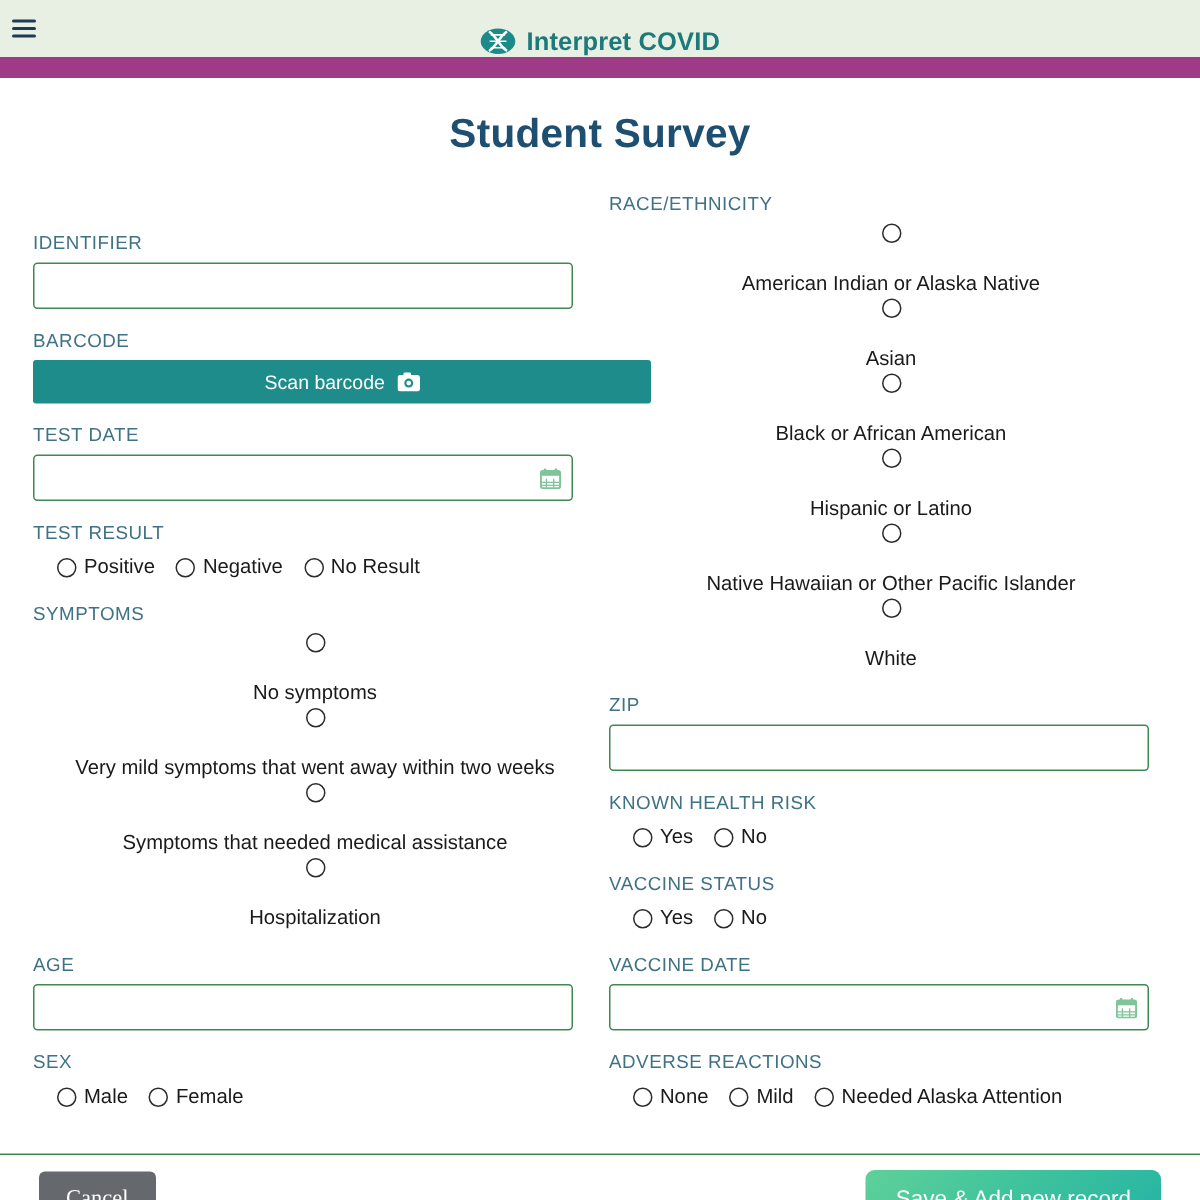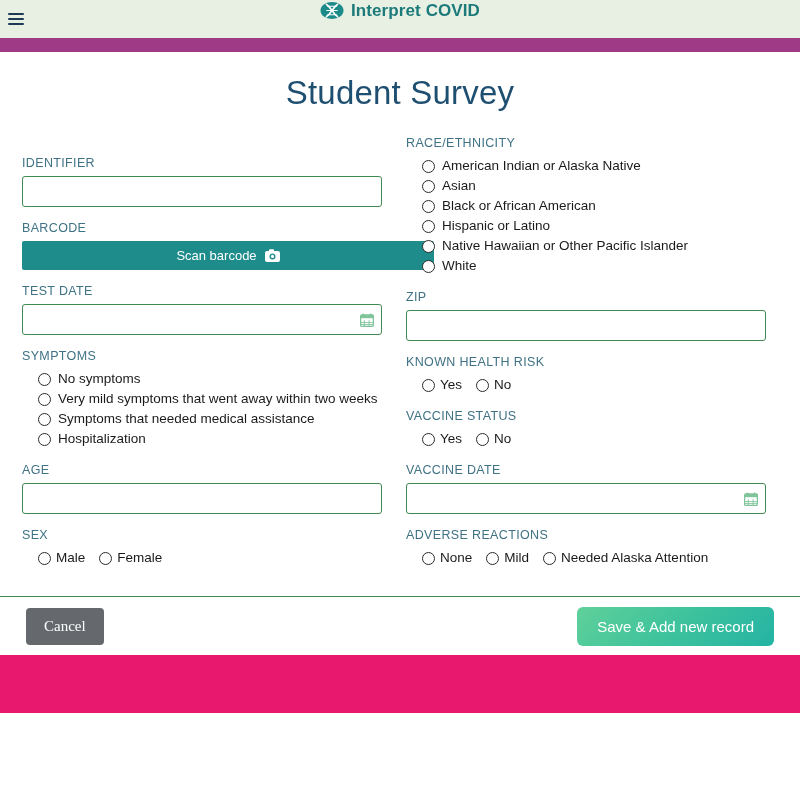--- a/index.html
+++ b/index.html
@@ -15,21 +15,21 @@
     font-family: "Liberation Sans", sans-serif;
     -webkit-font-smoothing: antialiased;
   }
 
   
   .topbar {
     position: relative;
     height: 38px;
     background: #e8f0e4;
     display: flex;
-    align-items: flex-start;
+    align-items: flex-end;
   }
   .hamburger {
     position: absolute;
     left: 8px;
     top: 50%;
     transform: translateY(-50%);
     width: 16px;
     height: 12px;
     display: flex;
     flex-direction: column;
@@ -67,24 +67,24 @@
   }
 
   .purplebar {
     height: 14px;
     background: #9f3a87;
   }
 
   
   .page-title {
     text-align: center;
-    font-size: 33px;
+    font-size: 27px;
     color: #1f4f70;
     margin: 22px 0 24px 0;
-    font-weight: normal;
+    font-weight: bold;
     letter-spacing: 0.2px;
   }
 
   
   .form-wrap {
     display: flex;
     padding: 0 22px 0 22px;
     box-sizing: border-box;
     width: 800px;
     gap: 22px;
@@ -167,21 +167,21 @@
     padding-left: 16px;
     margin-top: 2px;
   }
   .radio-opt {
     display: flex;
     align-items: center;
     gap: 5px;
     cursor: pointer;
     line-height: 20px;
   }
-  .radio-col .radio-opt { gap: 7px; }
+  .radio-col .radio-opt { gap: 17px; flex-direction: column; }
   .radio-dot {
     width: 13px;
     height: 13px;
     border: 1.4px solid #2b2b2b;
     border-radius: 50%;
     box-sizing: border-box;
     background: #fff;
     flex: 0 0 13px;
   }
   .radio-txt {
@@ -289,20 +289,37 @@
             <rect x="0.6" y="2" width="12.8" height="11.4" rx="1.2" fill="none" stroke="#7fc49a" stroke-width="1.3"></rect>
             <rect x="0.6" y="2" width="12.8" height="3.2" fill="#7fc49a"></rect>
             <rect x="2.6" y="0.4" width="1.6" height="2.6" rx="0.5" fill="#7fc49a"></rect>
             <rect x="9.8" y="0.4" width="1.6" height="2.6" rx="0.5" fill="#7fc49a"></rect>
             <path d="M4.3 7.2 V13 M9.1 7.2 V13 M1 9.6 H13 M1 11.6 H13" stroke="#7fc49a" stroke-width="0.9"></path>
           </svg>
         </span>
       </div>
     </div>
 
+    <div class="group">
+      <label class="field-label">TEST RESULT</label>
+      <div class="radio-row">
+        <span class="radio-opt">
+          <span class="radio-dot"></span>
+          <span class="radio-txt">Positive</span>
+        </span>
+        <span class="radio-opt">
+          <span class="radio-dot"></span>
+          <span class="radio-txt">Negative</span>
+        </span>
+        <span class="radio-opt">
+          <span class="radio-dot"></span>
+          <span class="radio-txt">No Result</span>
+        </span>
+      </div>
+    </div>
 
     <div class="group">
       <label class="field-label">SYMPTOMS</label>
       <div class="radio-col">
         <span class="radio-opt">
           <span class="radio-dot"></span>
           <span class="radio-txt">No symptoms</span>
         </span>
         <span class="radio-opt">
           <span class="radio-dot"></span>

